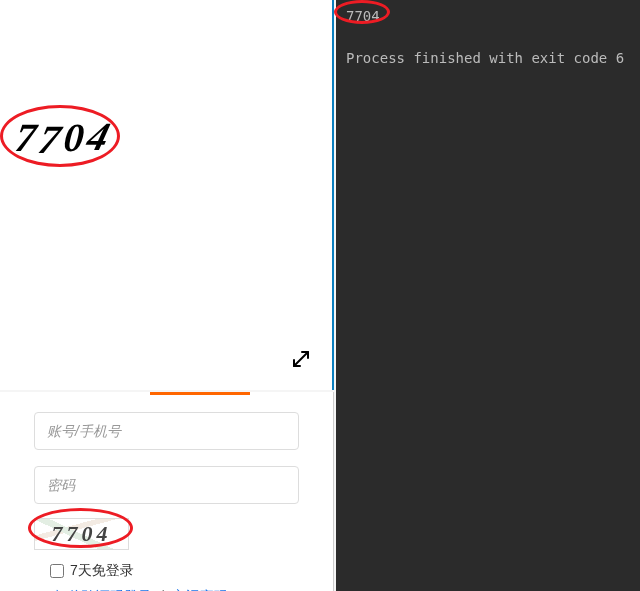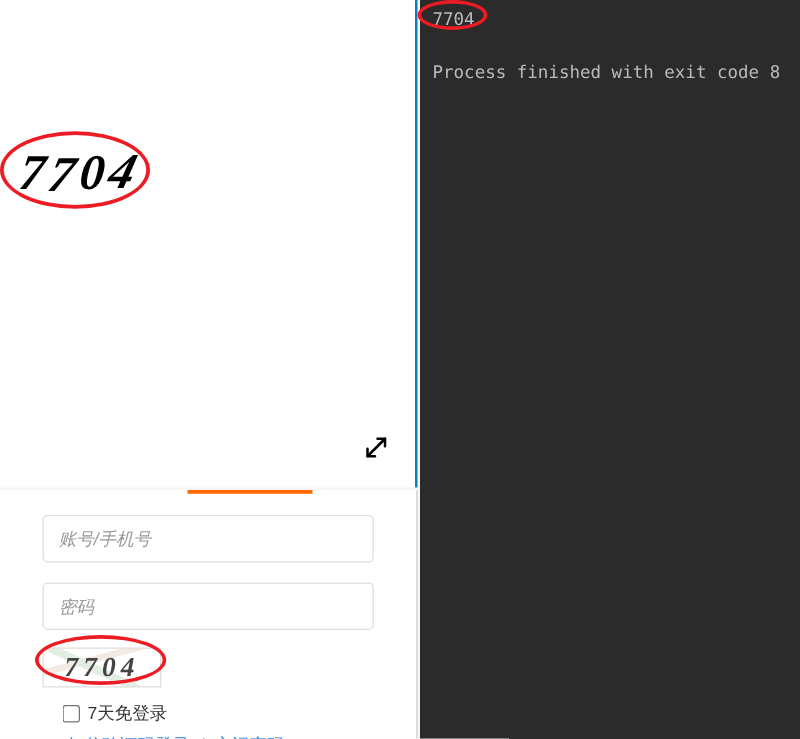--- a/index.html
+++ b/index.html
@@ -212,15 +212,15 @@
     <a href="#">短信验证码登录</a>
     <span class="sep">/</span>
     <a href="#">忘记密码</a>
   </div>
 </div>
 <div class="red-circle-2"></div>
 
 <div class="console">
   <div class="console-output">7704</div>
   <div class="console-output">&nbsp;</div>
-  <div class="console-output">Process finished with exit code 8</div>
+  <div class="console-output">Process finished with exit code 6</div>
 </div>
 <div class="red-circle-3"></div>
 
 </body></html>

